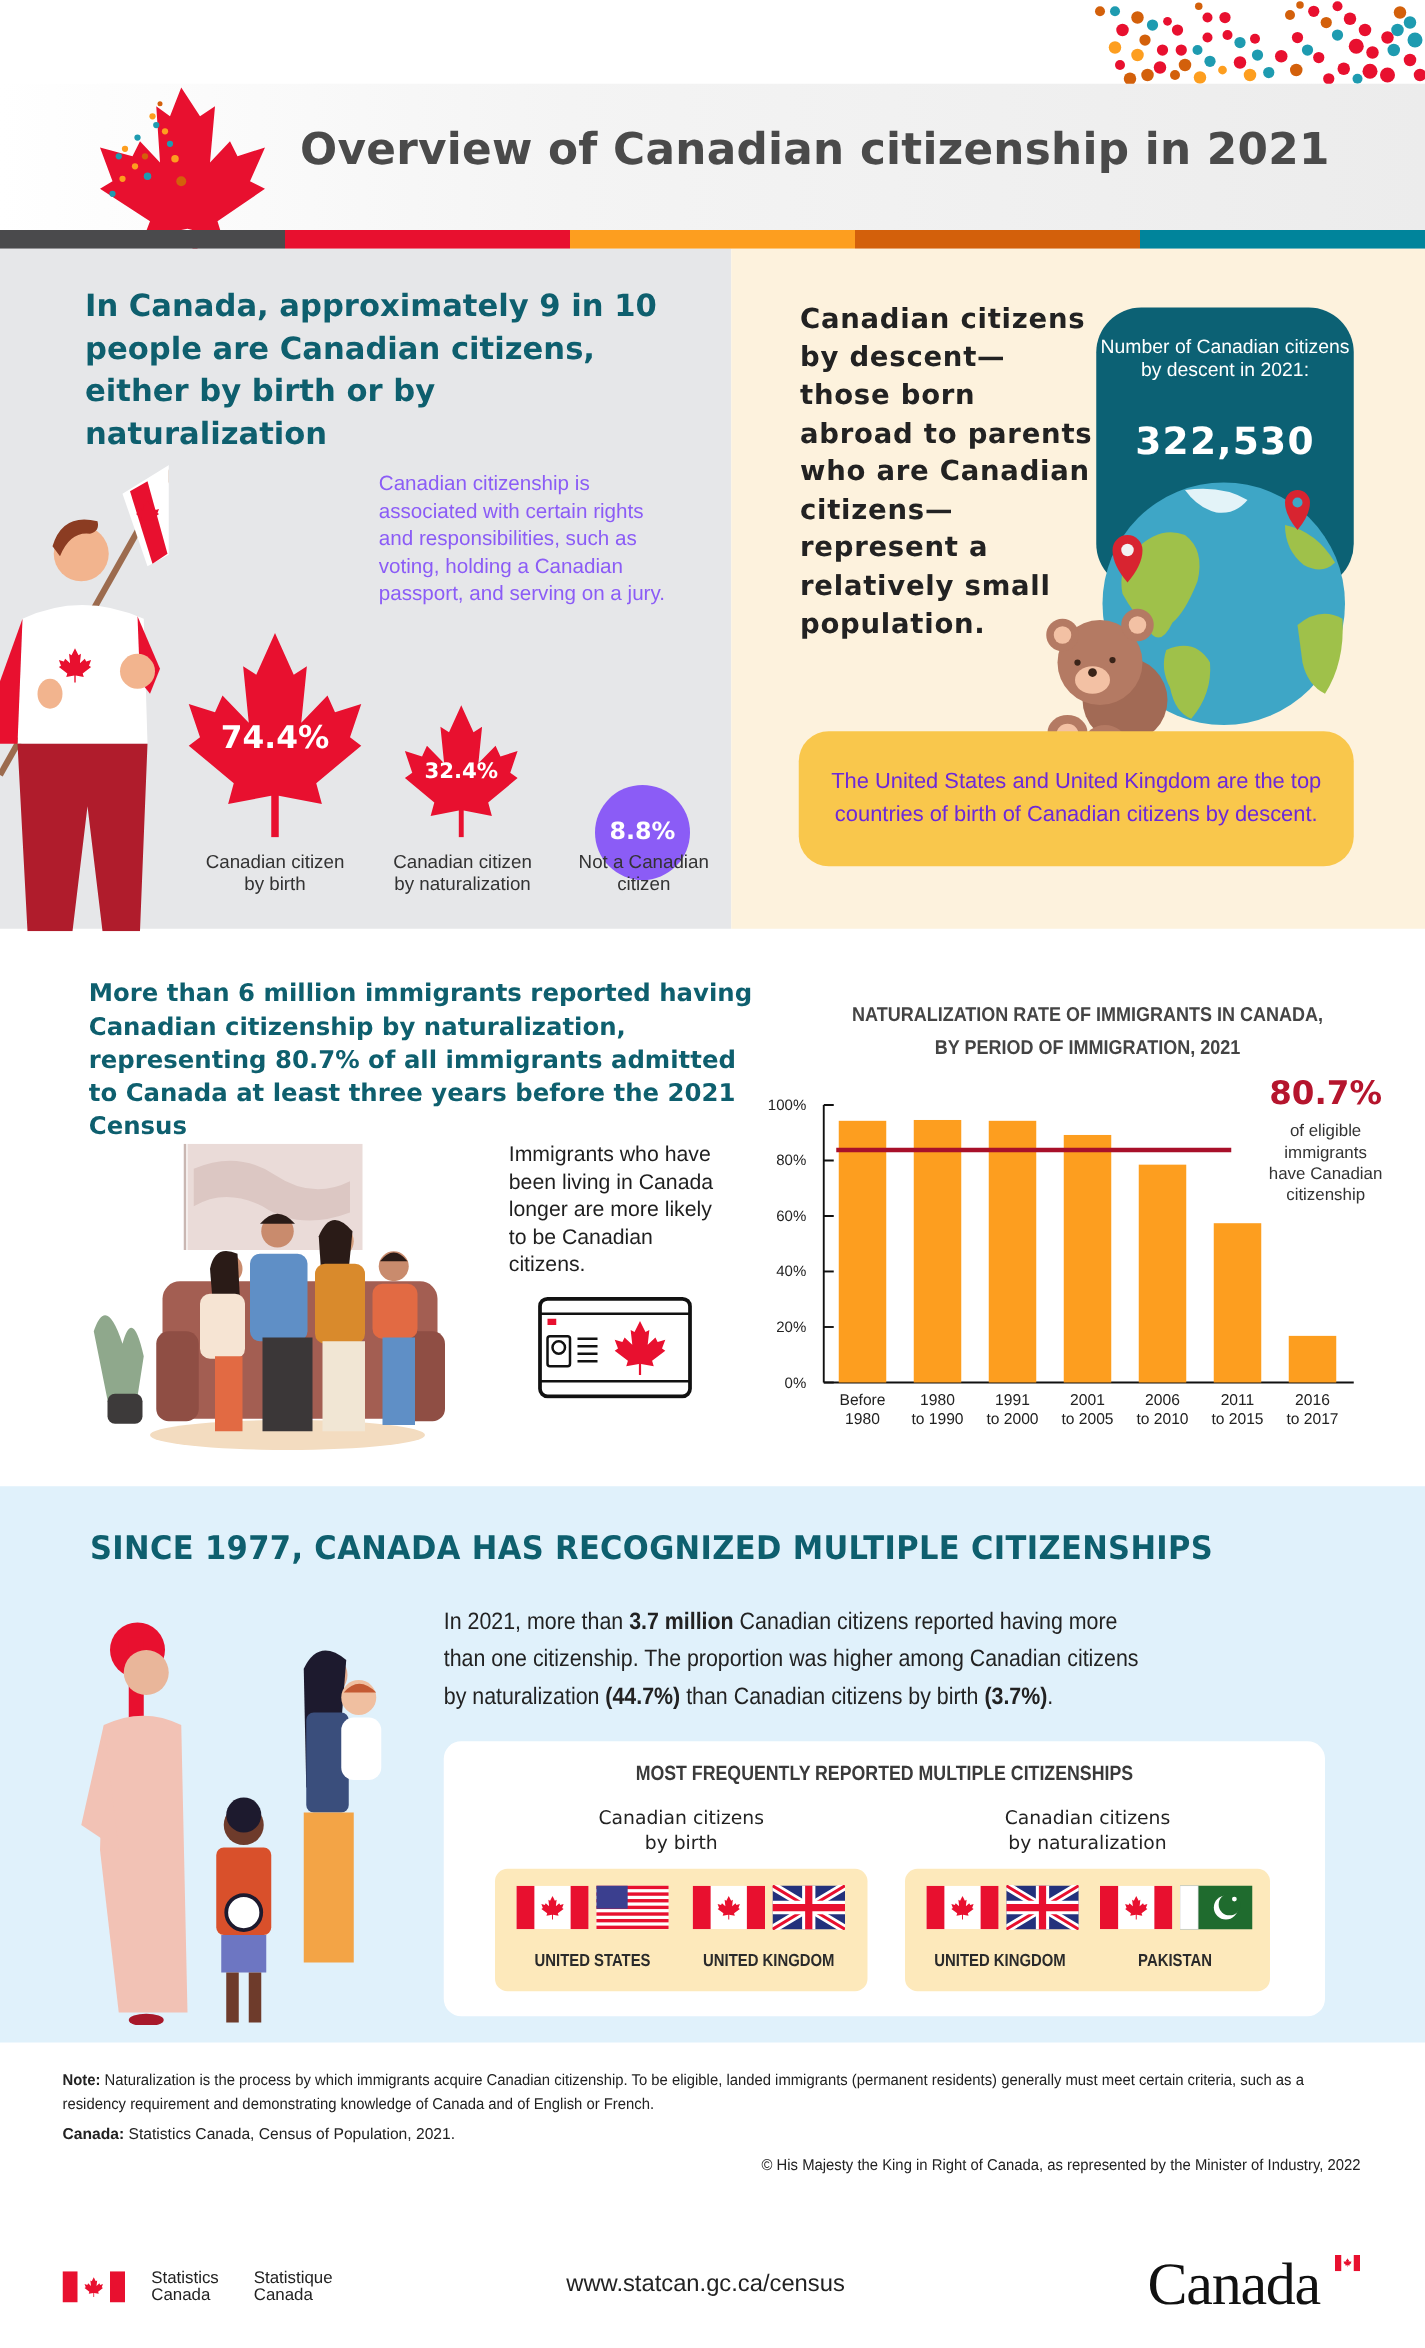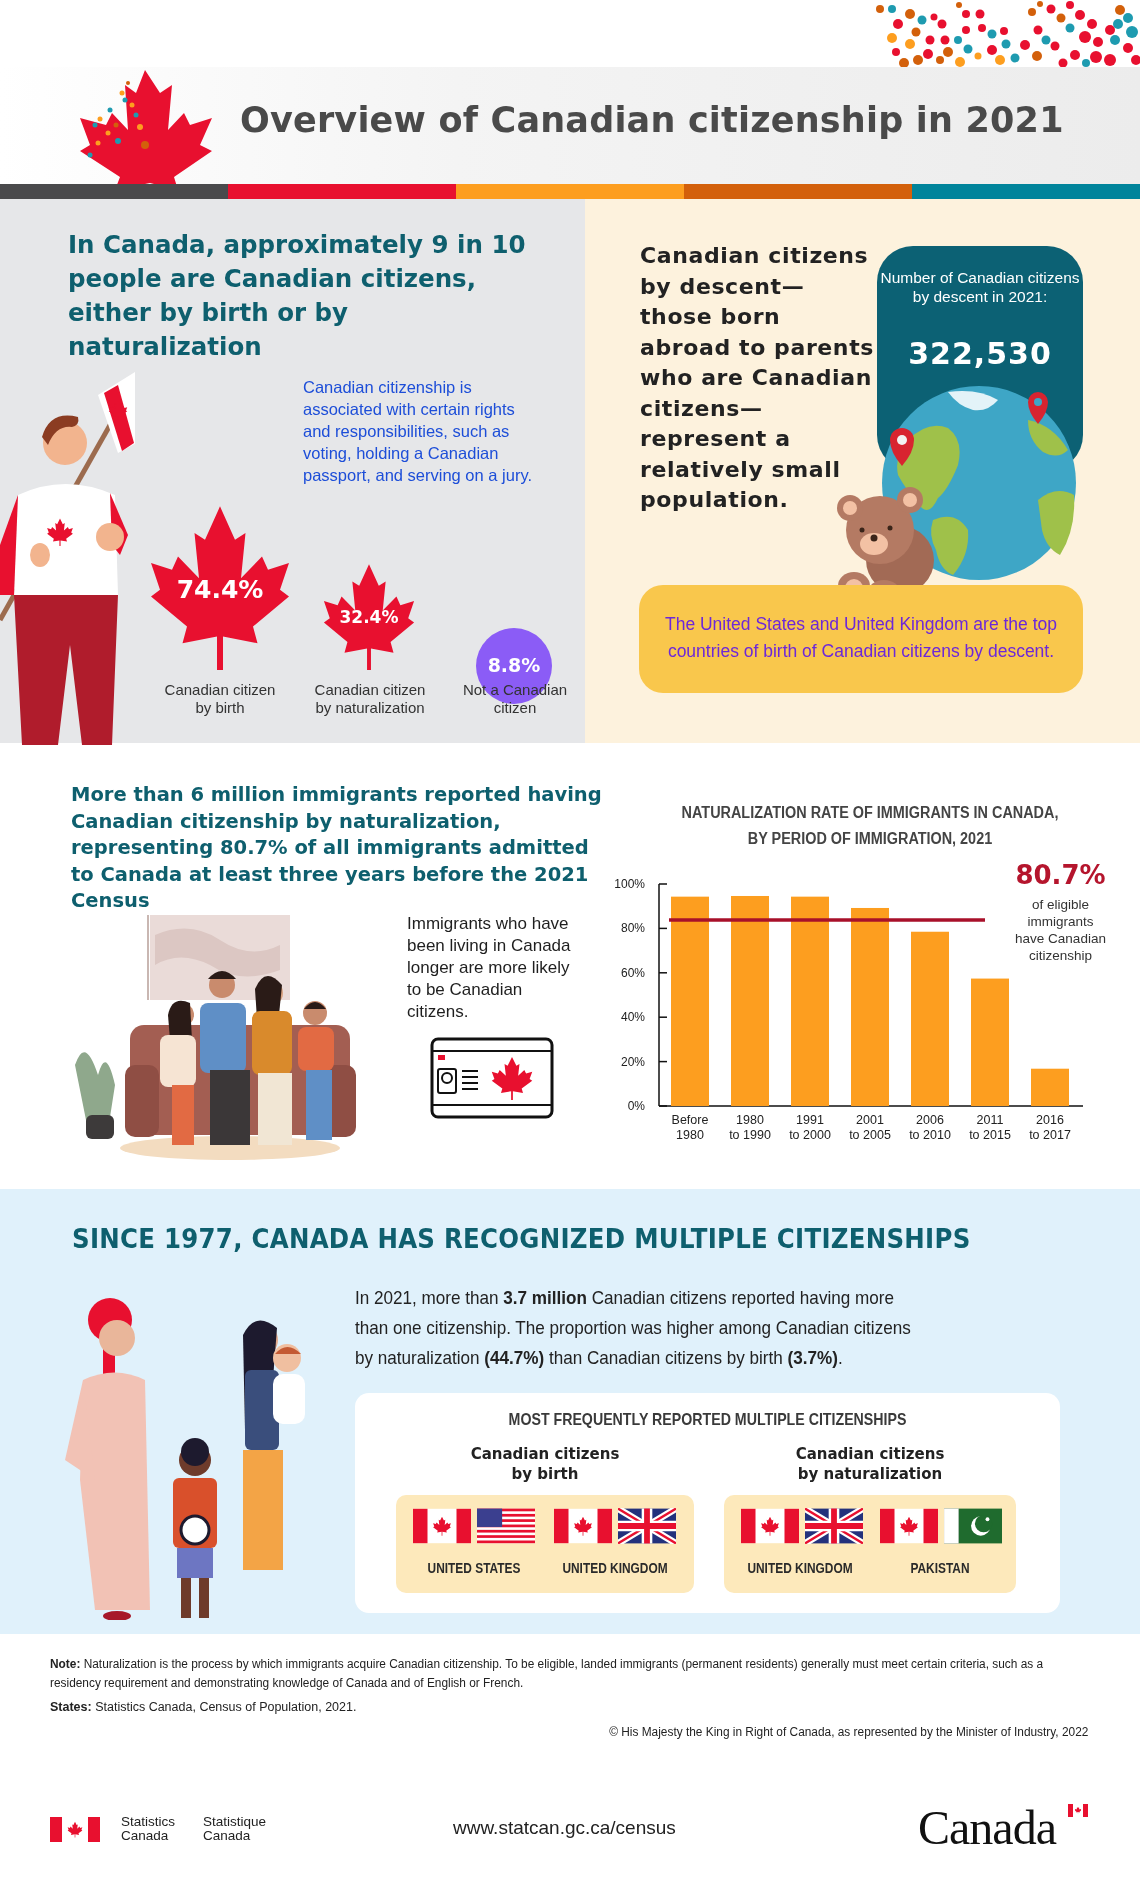--- a/index.html
+++ b/index.html
@@ -11,21 +11,21 @@
   .page-title { left: 240px; top: 100px; font-family: "DejaVu Sans", sans-serif; font-weight: bold; font-size: 35px; color: #4a4a4a; letter-spacing: 0.2px; }
   .color-bar { left: 0; top: 184px; width: 1140px; height: 15px; display: flex; }
   .color-bar div { flex: 1; }
   .dots { left: 870px; top: 0; width: 270px; height: 67px; }
   .hdr-leaf { left: 50px; top: 55px; width: 165px; height: 145px; }
 
   
   .panel-left { left: 0; top: 199px; width: 585px; height: 544px; background: #e6e7e9; }
   .h-teal { color: #0e5f6e; font-weight: bold; }
   .p1-heading { left: 68px; top: 228px; width: 480px; font-size: 24.5px; line-height: 34px; }
-  .p1-body { left: 303px; top: 376px; width: 230px; font-size: 16.5px; line-height: 22px; color: #1d4ed8; font-family: "Liberation Sans", sans-serif; }
+  .p1-body { left: 303px; top: 376px; width: 230px; font-size: 16.5px; line-height: 22px; color: #8b5cf6; font-family: "Liberation Sans", sans-serif; }
   .person { left: 0; top: 355px; width: 135px; height: 390px; }
   .stat-label { font-family: "Liberation Sans", sans-serif; font-size: 15px; line-height: 18px; text-align: center; color: #333; }
   .stat-value { color: #fff; font-weight: bold; position: absolute; text-align: center; }
 
   
   .panel-right { left: 585px; top: 199px; width: 555px; height: 544px; background: #fdf2dd; }
   .p2-heading { left: 640px; top: 241px; width: 235px; font-size: 22px; line-height: 30.5px; font-weight: bold; color: #222; letter-spacing: 0.6px; }
   .descent-box { left: 877px; top: 246px; width: 206px; height: 225px; background: #0c6174; border-radius: 36px; }
   .descent-label { left: 877px; top: 268px; width: 206px; text-align: center; color: #fff; font-family: "Liberation Sans", sans-serif; font-size: 15.5px; line-height: 19px; }
   .descent-value { left: 877px; top: 336px; width: 206px; text-align: center; color: #fff; font-size: 30px; font-weight: bold; letter-spacing: 1px; }
@@ -46,21 +46,21 @@
   .chart-note-text { left: 998px; top: 896px; width: 125px; text-align: center; font-family: "Liberation Sans", sans-serif; font-size: 13.5px; line-height: 17px; color: #333; }
 
   
   .panel-blue { left: 0; top: 1189px; width: 1140px; height: 445px; background: #e0f1fb; }
   .s3-heading { left: 72px; top: 1224px; font-size: 26px; font-weight: bold; color: #0e5f6e; letter-spacing: 0.3px; transform: scaleX(0.94); transform-origin: left; }
   .s3-body { left: 355px; top: 1283px; width: 640px; font-family: "Liberation Sans", sans-serif; font-size: 19px; line-height: 30px; color: #222; transform: scaleX(0.9); transform-origin: left; }
   .s3-body b { font-weight: bold; }
   .people { left: 55px; top: 1280px; width: 270px; height: 340px; }
   .mc-card { left: 355px; top: 1393px; width: 705px; height: 220px; background: #fff; border-radius: 14px; }
   .mc-title { left: 355px; top: 1410px; width: 705px; text-align: center; font-family: "Liberation Sans", sans-serif; font-weight: bold; font-size: 16.5px; color: #3a3a3a; transform: scaleX(0.86); transform-origin: center; }
-  .mc-sub { width: 200px; text-align: center; font-weight: bold; font-size: 15px; line-height: 20px; color: #222; }
+  .mc-sub { width: 200px; text-align: center; font-weight: normal; font-size: 15px; line-height: 20px; color: #222; }
   .mc-box { top: 1495px; height: 98px; background: #fde9bb; border-radius: 10px; }
   .flag-pair { position: absolute; display: flex; gap: 6px; }
   .flag { width: 58px; height: 36px; display: block; }
   .country { position: absolute; width: 140px; text-align: center; font-family: "Liberation Sans", sans-serif; font-size: 14px; font-weight: bold; color: #2a2a2a; transform: scaleX(0.85); transform-origin: center; }
 
   
   .note { left: 50px; top: 1655px; width: 1050px; font-family: "Liberation Sans", sans-serif; font-size: 12.5px; line-height: 19px; color: #222; transform: scaleX(0.95); transform-origin: left; }
   .note b { font-weight: bold; }
   .source { left: 50px; top: 1700px; font-family: "Liberation Sans", sans-serif; font-size: 12.5px; color: #222; }
   .copyright { right: 52px; top: 1725px; font-family: "Liberation Sans", sans-serif; font-size: 12.5px; color: #222; transform: scaleX(0.95); transform-origin: right; }
@@ -462,21 +462,21 @@
     <circle cx="45" cy="11" r="2" fill="#fff"></circle>
   </svg>
 </div>
 
 <div class="country" style="left:404px;top:1560px;">UNITED STATES</div>
 <div class="country" style="left:545px;top:1560px;">UNITED KINGDOM</div>
 <div class="country" style="left:730px;top:1560px;">UNITED KINGDOM</div>
 <div class="country" style="left:870px;top:1560px;">PAKISTAN</div>
 
 <div class="abs note"><b>Note:</b><span> Naturalization is the process by which immigrants acquire Canadian citizenship. To be eligible, landed immigrants (permanent residents) generally must meet certain criteria, such as a residency requirement and demonstrating knowledge of Canada and of English or French.</span></div>
-<div class="abs source" style="top:1700px;"><b>States:</b><span> Statistics Canada, Census of Population, 2021.</span></div>
+<div class="abs source" style="top:1700px;"><b>Canada:</b><span> Statistics Canada, Census of Population, 2021.</span></div>
 <div class="abs copyright">© His Majesty the King in Right of Canada, as represented by the Minister of Industry, 2022</div>
 
 <svg class="abs sc-flag" viewBox="0 0 50 25">
   <rect width="50" height="25" fill="#fff"></rect>
   <rect width="12" height="25" fill="#e8102f"></rect>
     <rect x="38" width="12" height="25" fill="#e8102f"></rect>
   <use href="#leaf" x="17" y="4" width="16" height="17" style="color:#e8102f"></use>
 </svg>
 <div class="abs sc-en">
     <div>Statistics</div>

